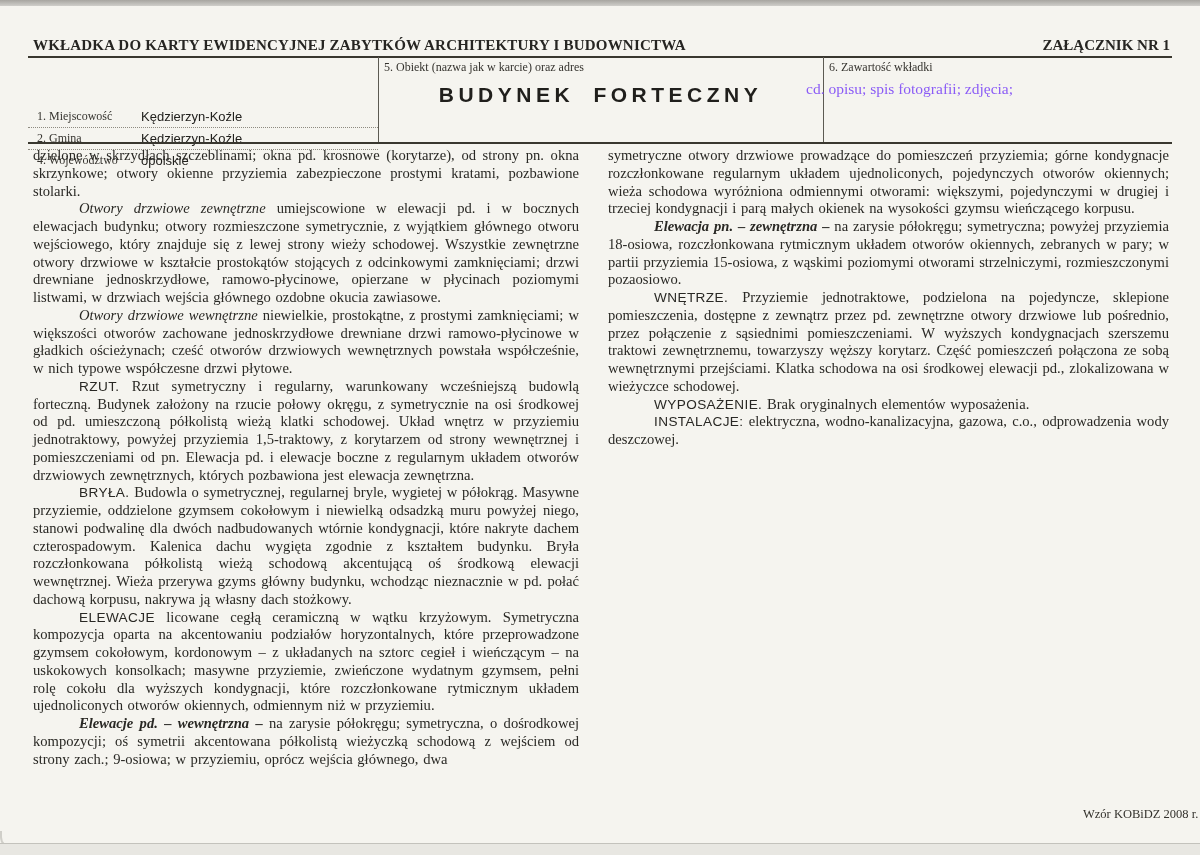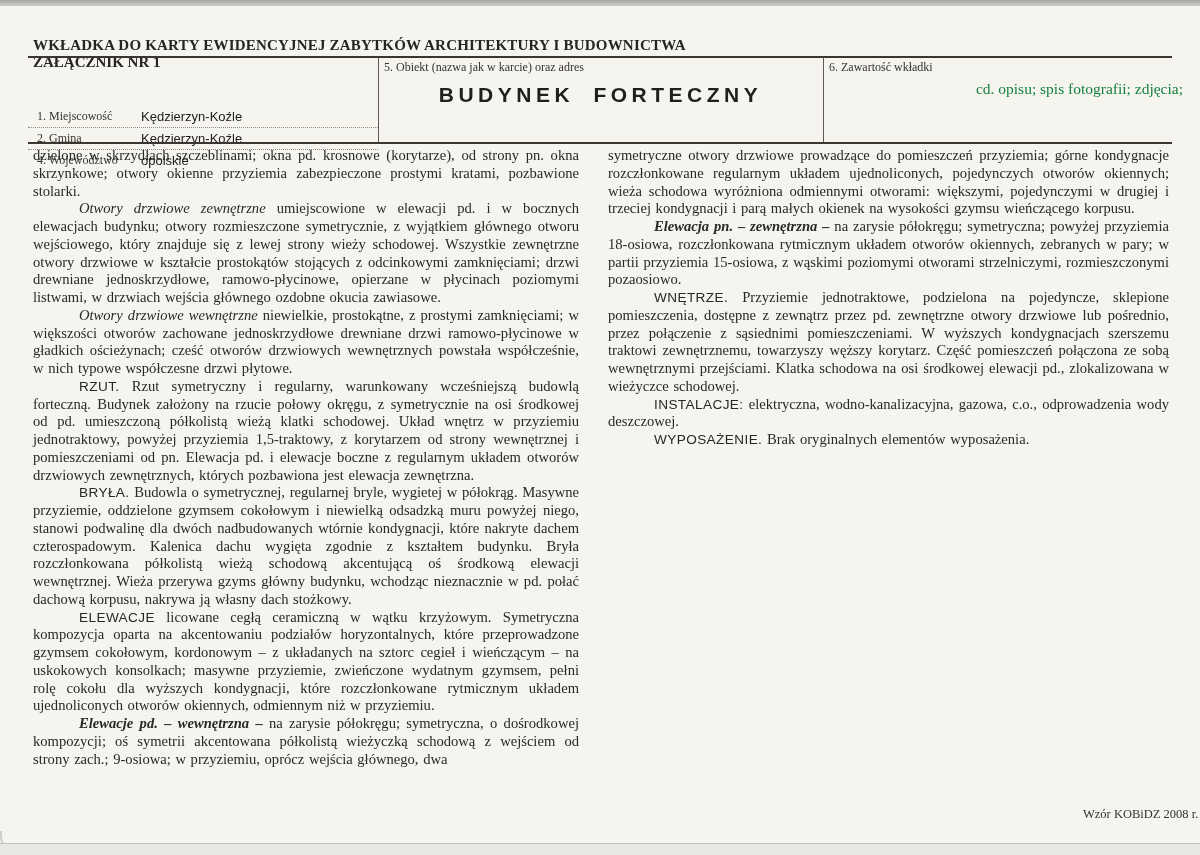--- a/index.html
+++ b/index.html
@@ -12,41 +12,41 @@
   .scan-edge-top { position:absolute; top:0; left:0; right:0; height:6px;
     background:linear-gradient(#a7a5a0,#cfceca); }
   .scan-edge-bottom { position:absolute; bottom:0; left:0; right:0; height:11px;
     background:#e8e7e2; border-top:1px solid #c3c2bc; }
   .scan-corner { position:absolute; bottom:6px; left:0; width:70px; height:16px;
     border-bottom:2px solid #b3b1ab; border-left:2px solid #b3b1ab;
     border-radius:0 0 0 12px; opacity:.55; }
 
   
   .header-row { position:absolute; left:33px; right:30px; top:37px;
-    display:flex; justify-content:space-between; align-items:baseline;flex-direction:column; }
+    display:flex; justify-content:space-between; align-items:baseline; }
   .doc-title { font-weight:bold; font-size:15px; letter-spacing:.2px; white-space:nowrap; }
   .attachment-label { font-weight:bold; font-size:15px; white-space:nowrap; }
   .rule-top    { position:absolute; left:28px; right:28px; top:56px;  height:2px; background:#39372f; }
   .rule-bottom { position:absolute; left:28px; right:28px; top:142px; height:2px; background:#39372f; }
   .vline-a { position:absolute; left:378px; top:57px; height:85px; width:1px; background:#5c5a52; }
   .vline-b { position:absolute; left:823px; top:57px; height:85px; width:1px; background:#5c5a52; }
 
   .id-table { position:absolute; left:28px; top:58px; width:350px;margin-top:48px; }
   .id-row { height:21px; display:flex; align-items:center; border-bottom:1px dotted #8d8a80; }
   .id-row:last-child { border-bottom:none; }
   .id-label { width:104px; padding-left:9px; font-size:12px; color:#35332e; }
   .id-value { font-family:"Liberation Sans", sans-serif; font-size:13px; color:#22211e;text-align:right; }
 
   .object-cell-label { position:absolute; left:384px; top:60px; font-size:12px; color:#35332e; }
   .object-name { position:absolute; left:378px; width:445px; top:83px; text-align:center;
     font-family:"Liberation Sans", sans-serif; font-weight:bold; font-size:21px;
     letter-spacing:4.5px; word-spacing:9px; color:#201f1c; }
   .contents-cell-label { position:absolute; left:829px; top:60px; font-size:12px; color:#35332e; }
-  .contents-value { position:absolute; left:840px; width:343px; top:80px;
-    text-align:right; font-size:15.5px; color:#15803d; }
+  .contents-value { position:absolute; left:806px; width:343px; top:80px;
+    text-align:left; font-size:15.5px; color:#8b5cf6; }
 
   
   .col { position:absolute; top:147px; }
   .col-left  { left:33px;  width:546px; }
   .col-right { left:608px; width:561px; }
   .col p { margin:0; text-align:justify; font-size:14.6px; line-height:17.75px;
     color:#292824; word-spacing:1px; }
   .indent { text-indent:46px; }
   .lead-i  { font-style:italic; }
   .lead-bi { font-style:italic; font-weight:bold; }
@@ -101,21 +101,21 @@
     <p class="indent"><span class="lead-s">RZUT.</span><span> Rzut symetryczny i regularny, warunkowany wcześniejszą budowlą forteczną. Budynek założony na rzucie połowy okręgu, z symetrycznie na osi środkowej od pd. umieszczoną półkolistą wieżą klatki schodowej. Układ wnętrz w przyziemiu jednotraktowy, powyżej przyziemia 1,5-traktowy, z korytarzem od strony wewnętrznej i pomieszczeniami od pn. Elewacja pd. i elewacje boczne z regularnym układem otworów drzwiowych zewnętrznych, których pozbawiona jest elewacja zewnętrzna.</span></p>
     <p class="indent"><span class="lead-s">BRYŁA.</span><span> Budowla o symetrycznej, regularnej bryle, wygietej w półokrąg. Masywne przyziemie, oddzielone gzymsem cokołowym i niewielką odsadzką muru powyżej niego, stanowi podwalinę dla dwóch nadbudowanych wtórnie kondygnacji, które nakryte dachem czterospadowym.  Kalenica dachu wygięta zgodnie z kształtem budynku. Bryła rozczłonkowana półkolistą wieżą schodową akcentującą oś środkową elewacji wewnętrznej. Wieża przerywa gzyms główny budynku, wchodząc nieznacznie w pd. połać dachową korpusu, nakrywa ją własny dach stożkowy.</span></p>
     <p class="indent"><span class="lead-s">ELEWACJE</span><span> licowane cegłą ceramiczną w wątku krzyżowym. Symetryczna kompozycja oparta na akcentowaniu podziałów horyzontalnych, które przeprowadzone gzymsem cokołowym, kordonowym – z układanych na sztorc cegieł i wieńczącym – na uskokowych konsolkach; masywne przyziemie, zwieńczone wydatnym gzymsem, pełni rolę cokołu dla wyższych kondygnacji, które rozczłonkowane rytmicznym układem ujednoliconych otworów okiennych, odmiennym niż w przyziemiu.</span></p>
     <p class="indent"><span class="lead-bi">Elewacje pd. – wewnętrzna –</span><span> na zarysie półokręgu; symetryczna, o dośrodkowej kompozycji; oś symetrii akcentowana półkolistą wieżyczką schodową z wejściem od strony zach.; 9-osiowa; w przyziemiu, oprócz wejścia głównego, dwa</span></p>
   </div>
 
   <div class="col col-right">
     <p><span>symetryczne otwory drzwiowe prowadzące do pomieszczeń przyziemia; górne kondygnacje rozczłonkowane regularnym układem ujednoliconych, pojedynczych otworów okiennych; wieża schodowa wyróżniona odmiennymi otworami: większymi, pojedynczymi w drugiej i trzeciej kondygnacji i parą małych okienek na wysokości gzymsu wieńczącego korpusu.</span></p>
     <p class="indent"><span class="lead-bi">Elewacja pn. – zewnętrzna –</span><span> na zarysie półokręgu; symetryczna; powyżej przyziemia 18-osiowa, rozczłonkowana rytmicznym układem otworów okiennych, zebranych w pary; w partii przyziemia 15-osiowa, z wąskimi poziomymi otworami strzelniczymi, rozmieszczonymi pozaosiowo.</span></p>
     <p class="indent"><span class="lead-s">WNĘTRZE.</span><span> Przyziemie jednotraktowe, podzielona na pojedyncze, sklepione pomieszczenia, dostępne z zewnątrz przez pd. zewnętrzne otwory drzwiowe lub pośrednio, przez połączenie z sąsiednimi pomieszczeniami. W wyższych kondygnacjach szerszemu traktowi zewnętrznemu, towarzyszy węższy korytarz. Część pomieszczeń połączona ze sobą wewnętrznymi przejściami. Klatka schodowa na osi środkowej elewacji pd., zlokalizowana w wieżyczce schodowej.</span></p>
+    <p class="indent"><span class="lead-s">WYPOSAŻENIE.</span><span> Brak oryginalnych elementów wyposażenia.</span></p>
     <p class="indent"><span class="lead-s">INSTALACJE:</span><span> elektryczna, wodno-kanalizacyjna, gazowa, c.o., odprowadzenia wody deszczowej.</span></p>
-    <p class="indent"><span class="lead-s">WYPOSAŻENIE.</span><span> Brak oryginalnych elementów wyposażenia.</span></p>
   </div>
 
   <div class="footer-right">Wzór KOBiDZ 2008 r.</div>
 
   <div class="scan-corner"></div>
   <div class="scan-edge-bottom"></div>
 </div>
 
 </body></html>

